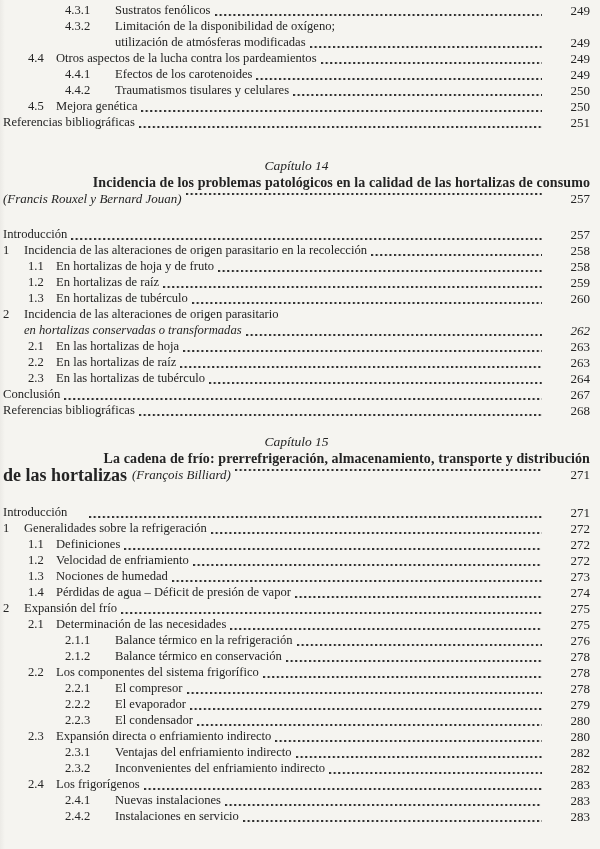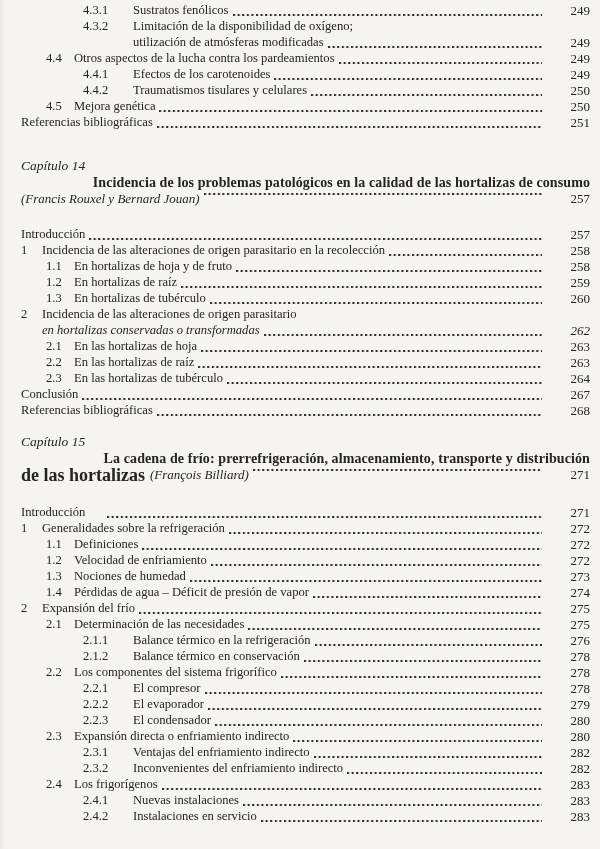--- a/index.html
+++ b/index.html
@@ -5,21 +5,21 @@
   * { margin:0; padding:0; box-sizing:border-box; }
   html,body { width:600px; height:849px; }
   body {
     font-family:"Liberation Serif","DejaVu Serif",serif;
     background:#f5f4f0;
     color:#242424;
     overflow:hidden;
   }
   .page {
     width:600px; height:849px;
-    padding:2px 10px 0 21px;
+    padding:2px 10px 0 3px;
     position:relative;
   }
   .page::before {
     content:""; position:absolute; left:0; top:0; bottom:0; width:5px;
     background:linear-gradient(to right, rgba(60,55,50,0.05), rgba(0,0,0,0));
     pointer-events:none;
   }
 
   
   .toc-row {
@@ -40,21 +40,21 @@
     content:""; position:absolute; left:0; right:0; bottom:2px; height:2.2px;
     background-image:radial-gradient(circle at 1.1px 1.1px, #2d2d2d 1px, rgba(0,0,0,0) 1.45px);
     background-size:4.6px 2.2px; background-repeat:repeat-x;
   }
   .gap-leader .leader { margin-left:22px; }
   .pg { flex:none; width:34px; text-align:right; font-size:13px; }
 
   
   .chapter-head { text-align:left; }
   .chap-label {
-    text-align:left; font-style:italic; font-size:13.5px;
+    text-align:center; font-style:italic; font-size:13.5px;
     height:16px; line-height:16px;
   }
   .chap-title {
     font-weight:bold; font-size:14px; letter-spacing:0.1px;
     line-height:17px;
     text-align:right;
   }
   .chap-author-row {
     display:flex; align-items:flex-start; height:17px;
     font-size:13px; line-height:16px; white-space:nowrap;

